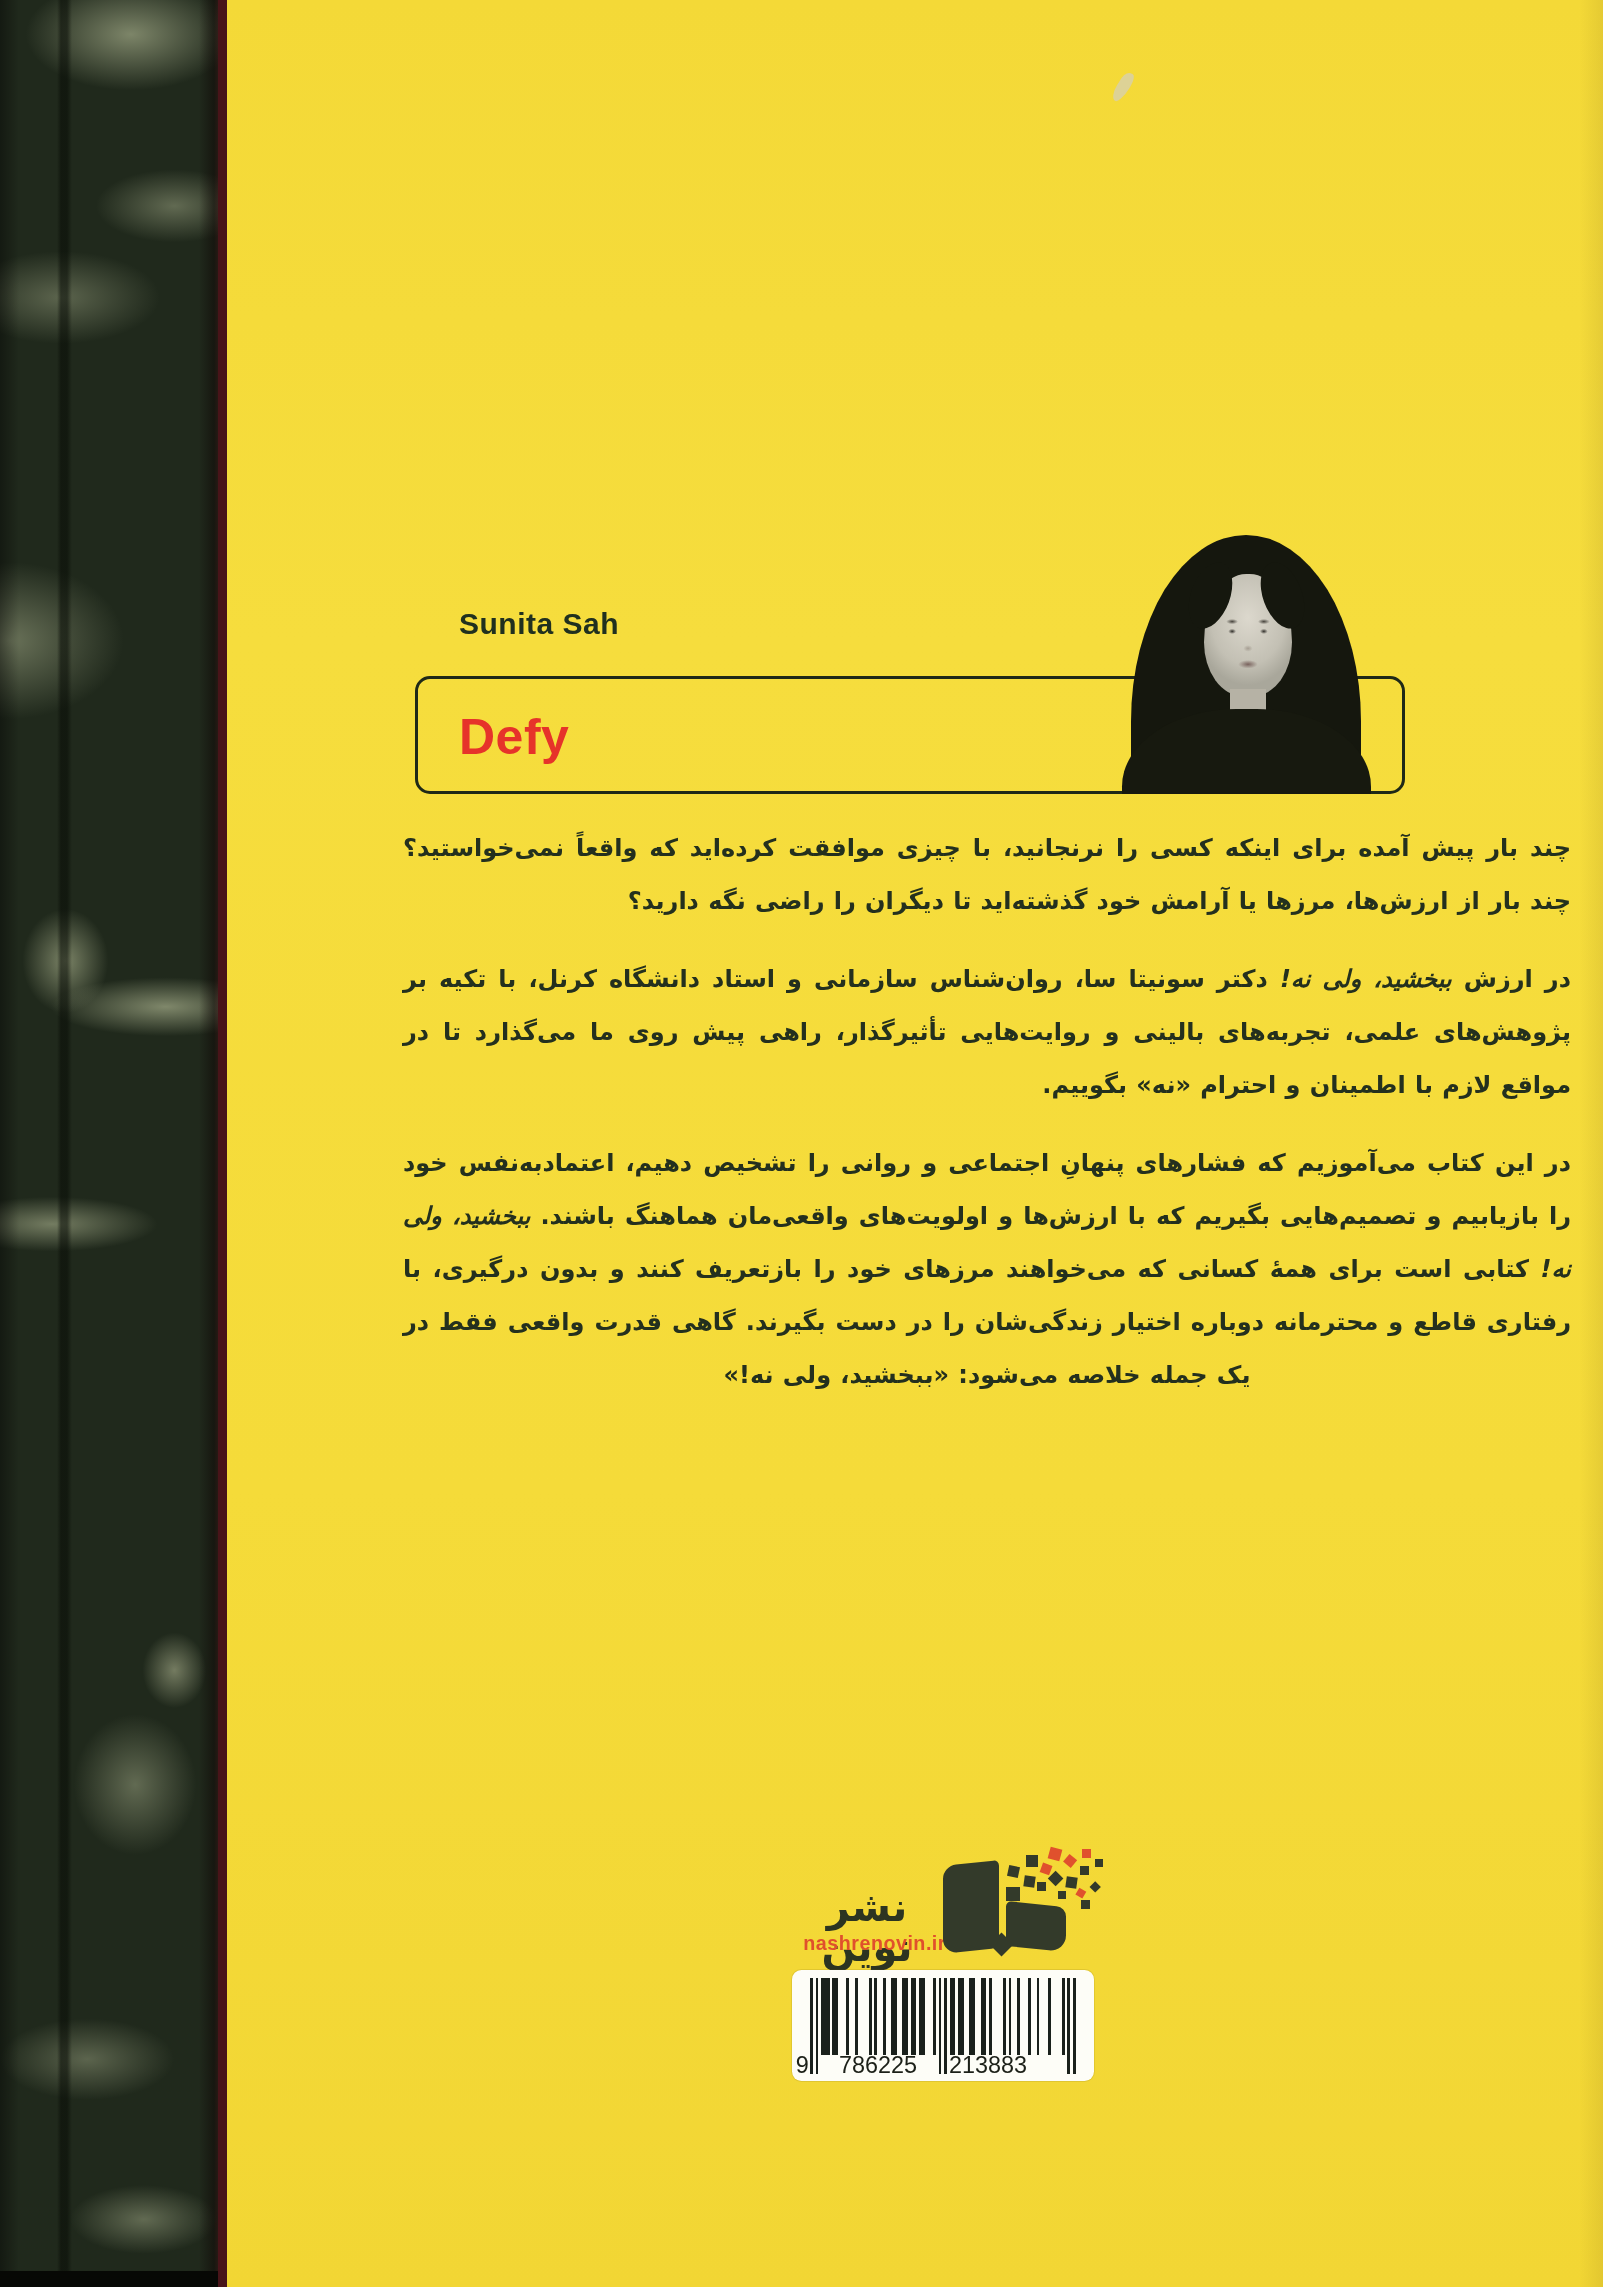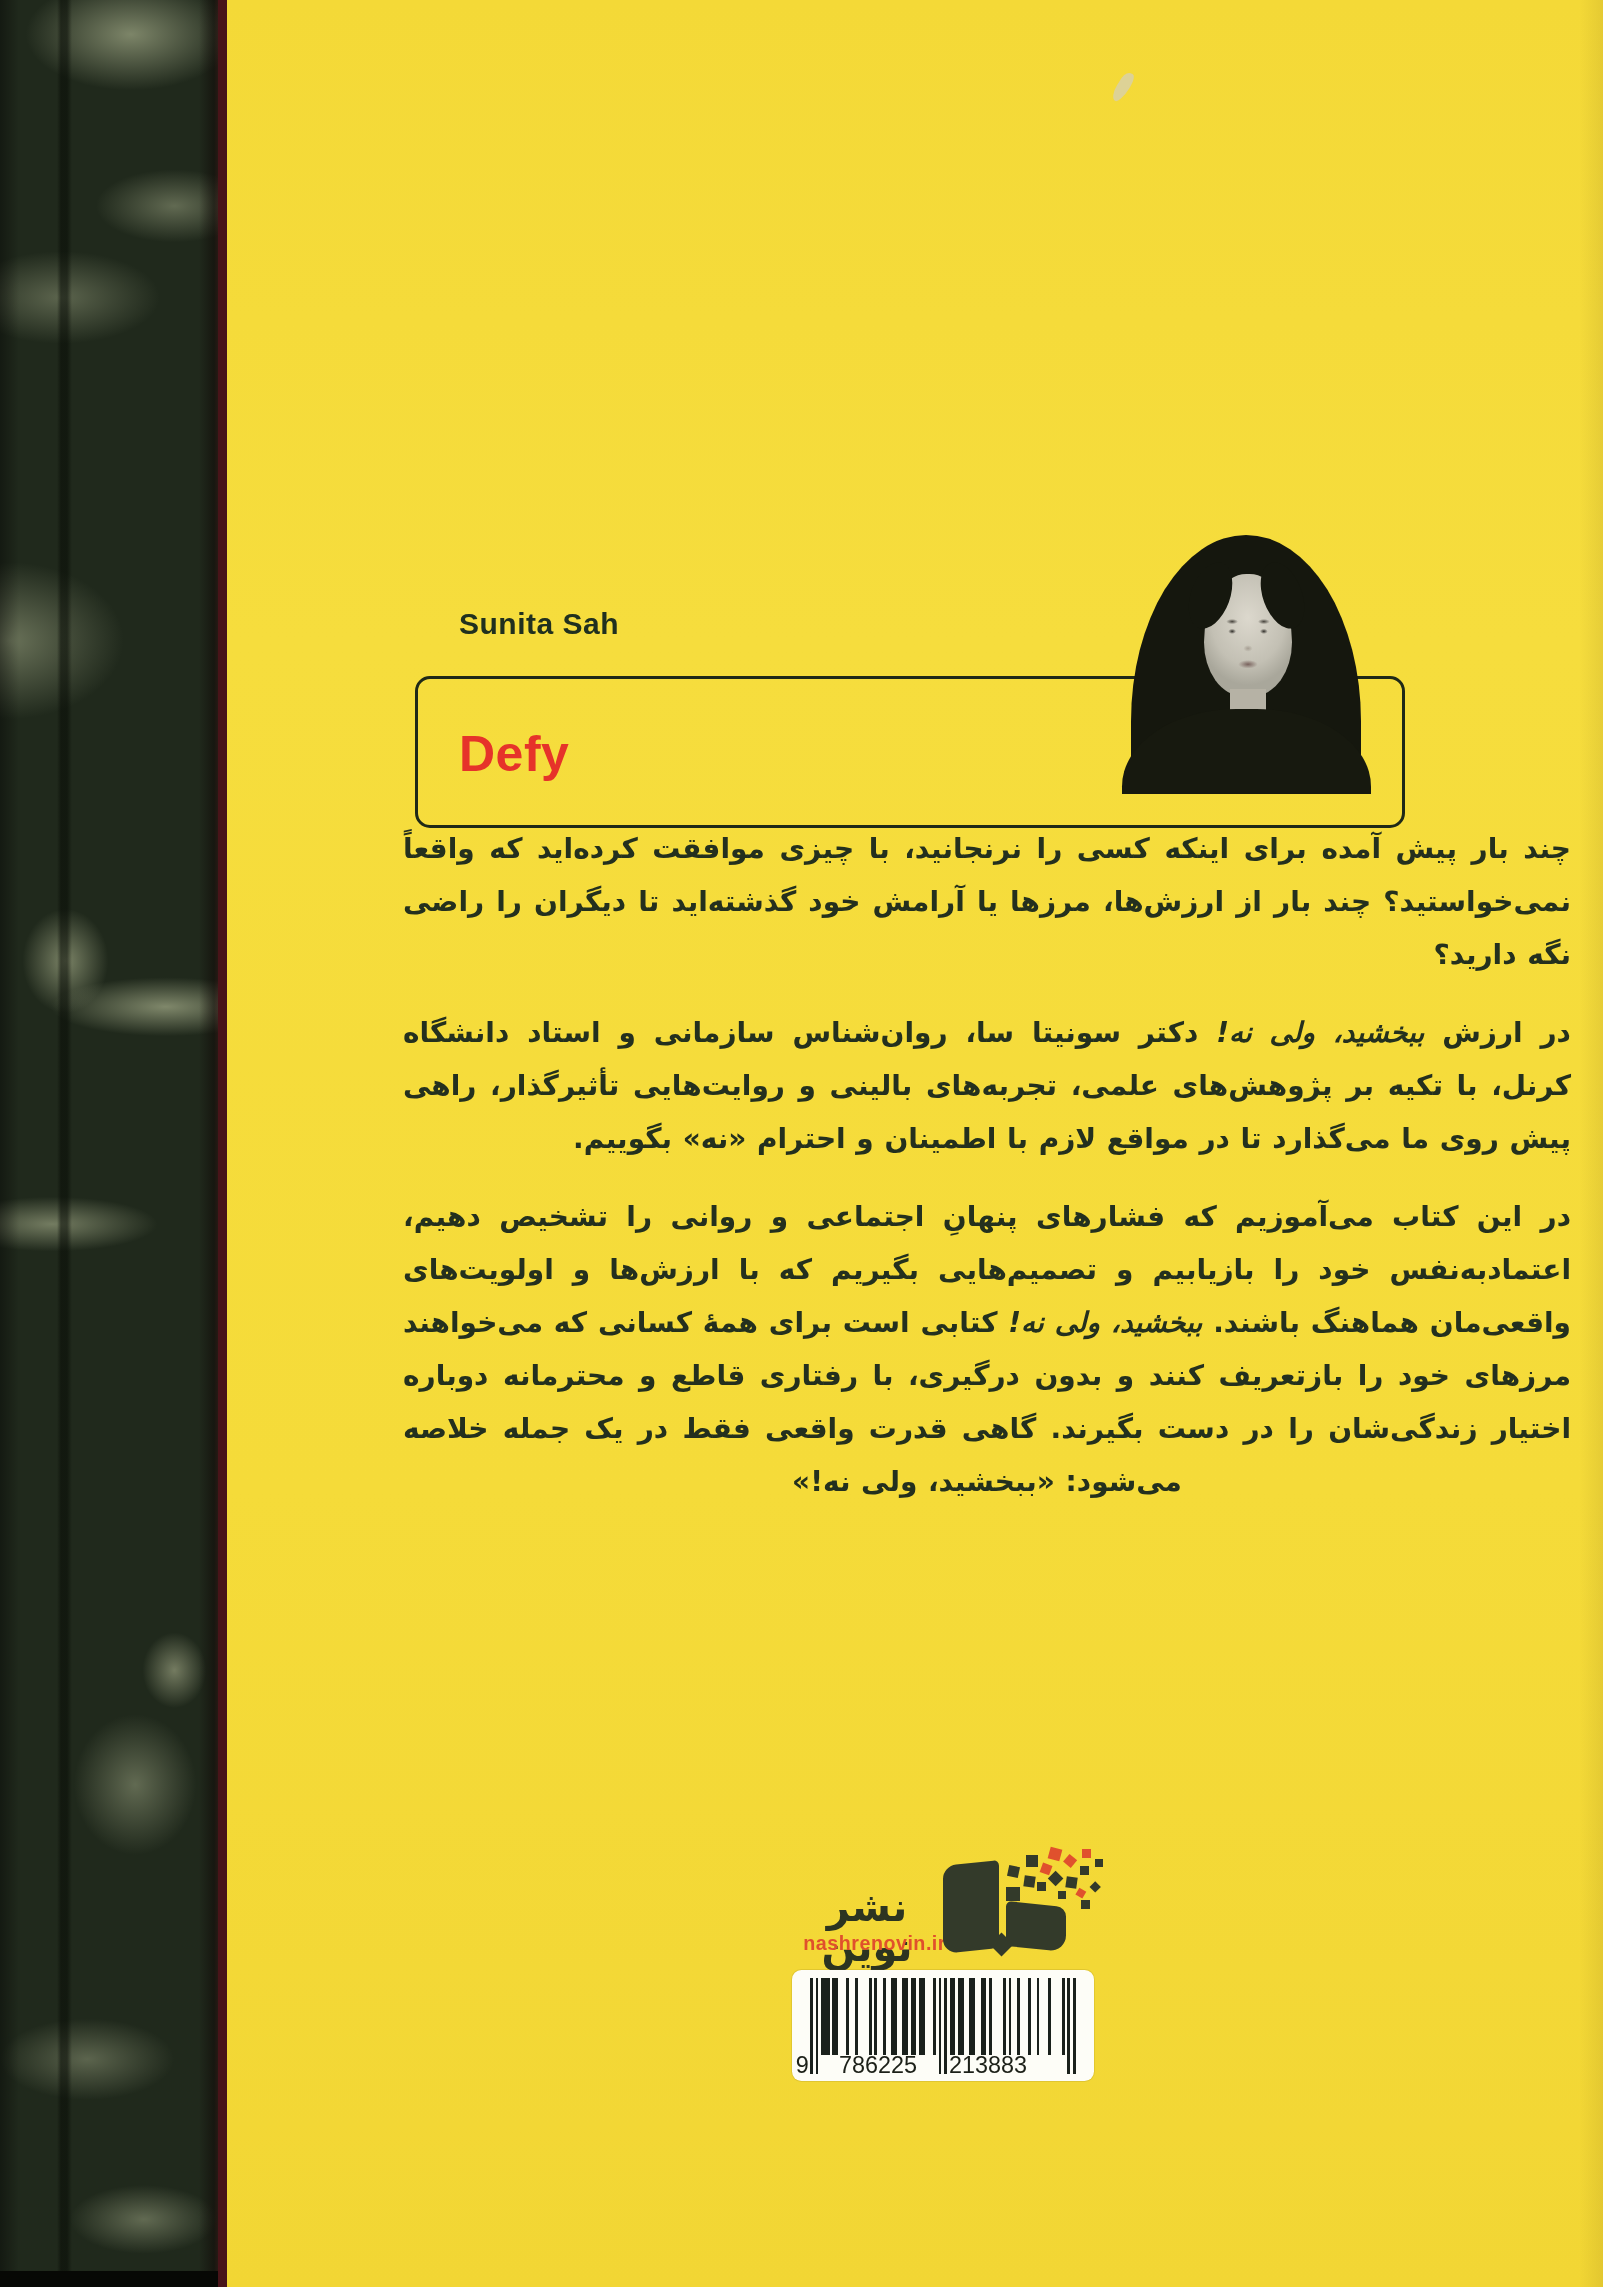--- a/index.html
+++ b/index.html
@@ -42,21 +42,21 @@
     transform:rotate(32deg); opacity:.8;
   }
 
   
   .author{
     position:absolute; left:459px; top:609px;
     font-family:"Liberation Sans","DejaVu Sans",sans-serif;
     font-weight:bold; font-size:30px; line-height:1; color:#20301f; letter-spacing:0.5px;
   }
   .title-box{
-    position:absolute; left:415px; top:676px; width:990px; height:152px;
+    position:absolute; left:415px; top:676px; width:990px; height:118px;
     border:3.7px solid #1f2917; border-radius:15px; box-sizing:border-box;
     display:flex; align-items:center; padding-left:41px; padding-top:3.7px; z-index:1;
   }
   .title-en{
     font-family:"Liberation Sans","DejaVu Sans",sans-serif;
     font-weight:bold; font-size:50px; color:#e6332a; letter-spacing:0.5px;
   }
 
   
   .portrait{position:absolute; left:1107px; top:535px; width:279px; height:259px; z-index:3; overflow:hidden;}
@@ -84,21 +84,21 @@
   .portrait .neck{position:absolute; left:123px; top:154px; width:36px; height:26px; background:#b6b2a5;}
   .portrait .body{
     position:absolute; left:15px; top:174px; width:249px; height:86px; background:#17190f;
     border-radius:46% 46% 0 0 / 90% 90% 0 0;
   }
 
   
   .back-text{
     position:absolute; left:403px; top:822px; width:1168px;
     direction:rtl; color:#24301e;
-    font-size:28px; font-weight:bold; line-height:53px; word-spacing:0.9px;
+    font-size:24px; font-weight:bold; line-height:53px; word-spacing:0.9px;
   }
   .back-text p{margin:0 0 25px 0; text-align:justify; text-align-last:right;}
   .back-text p.para-3{text-align-last:center;}
   .back-text .it{font-style:italic;}
 
   
   .pub-name{
     position:absolute; left:792px; top:1887px; width:150px; text-align:center;
     direction:rtl; font-size:40px; font-weight:bold; color:#2c3421; line-height:1;
   }

